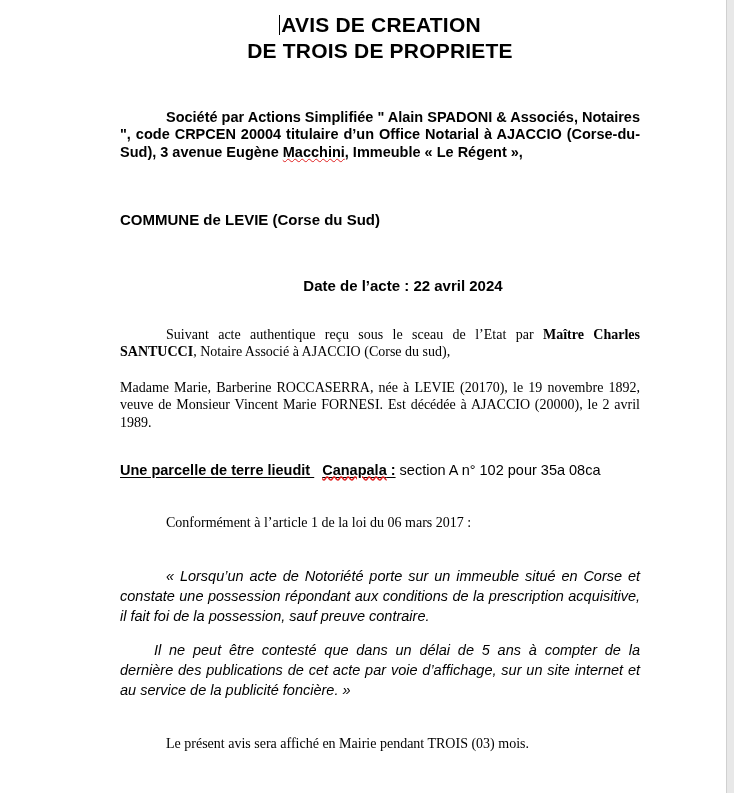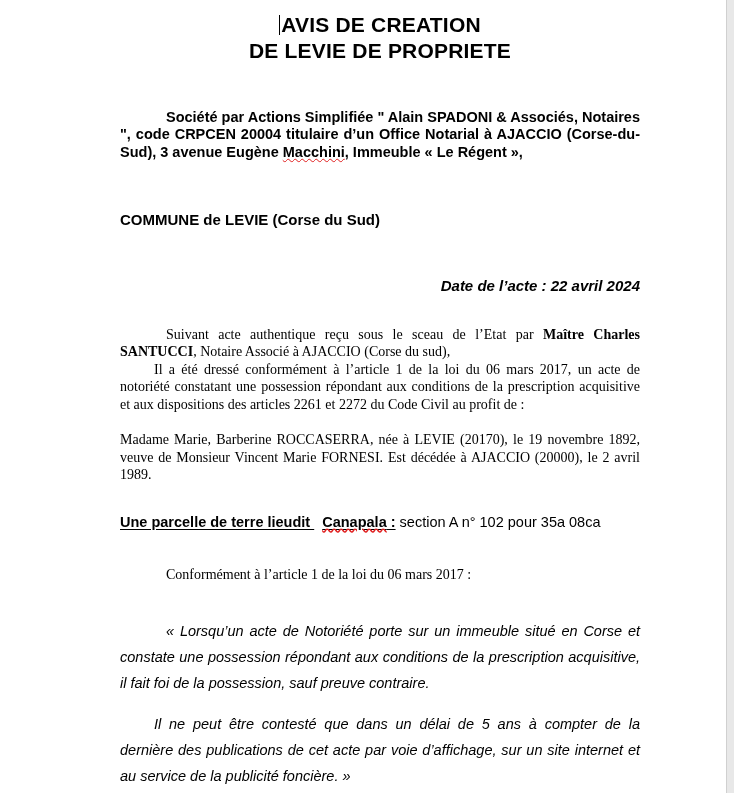--- a/index.html
+++ b/index.html
@@ -98,40 +98,39 @@
   }
   .heading-commune {
     font-weight: bold;
     font-size: 15px;
     line-height: 18px;
   }
   .heading-date {
     font-weight: bold;
     font-size: 15px;
     line-height: 18px;
-    text-align: right;
+    text-align: center;
     padding-left: 46px;
-    font-style: italic;
   }
 
   .parcel-line {
     font-size: 14.5px;
     line-height: 17.5px;
     text-align: left;
   }
   .parcel-label {
     font-weight: bold;
     text-decoration: underline;
     text-underline-offset: 2px;
   }
 
   .quote-block {
     font-style: italic;
     font-size: 14.5px;
-    line-height: 26px;
+    line-height: 20px;
     text-align: justify;
   }
 
   
   .spell-error {
     text-decoration: underline;
     text-decoration-style: wavy;
     text-decoration-color: #e02020;
     text-decoration-thickness: 1px;
     text-underline-offset: 1px;
@@ -145,40 +144,39 @@
 </style>
 </head>
 <body>
 
 <div id="page-root">
 
   <div class="doc">
 
     <div class="title-block">
       <div class="title-line"><span class="caret"></span><span>AVIS DE CREATION</span></div>
-      <div class="title-line"><span>DE LEVIE DE PROPRIETE</span></div>
+      <div class="title-line"><span>DE TROIS DE PROPRIETE</span></div>
     </div>
 
     <div class="sp-24"></div>
 
     <p class="heading-company indent"><span>Société par Actions Simplifiée " Alain SPADONI &amp; Associés, Notaires ", code CRPCEN 20004 titulaire d’un Office Notarial à AJACCIO (Corse-du-Sud), 3 avenue Eugène </span><span class="spell-error">Macchini</span><span>, Immeuble « Le Régent »,</span></p>
 
     <div class="sp-20"></div>
 
     <p class="heading-commune">COMMUNE de LEVIE (Corse du Sud)</p>
 
     <div class="sp-18"></div>
 
     <p class="heading-date">Date de l’acte : 22 avril 2024</p>
 
     <div class="sp-16"></div>
 
     <p class="para indent"><span>Suivant acte authentique reçu sous le sceau de l’Etat par </span><span class="bold">Maître Charles SANTUCCI</span><span>, Notaire Associé à AJACCIO (Corse du sud),</span></p>
 
-    <p class="para indent-sm">Il a été dressé conformément à l’article 1 de la loi du 06 mars 2017, un acte de notoriété constatant une possession répondant aux conditions de la prescription acquisitive et aux dispositions des articles 2261 et 2272 du Code Civil au profit de :</p>
 
     <div class="sp-18"></div>
 
     <p class="para left">Madame Marie, Barberine ROCCASERRA, née à LEVIE (20170), le 19 novembre 1892, veuve de Monsieur Vincent Marie FORNESI. Est décédée à AJACCIO (20000), le 2 avril 1989.</p>
 
     <div class="sp-16"></div>
 
     <p class="parcel-line"><span class="parcel-label"><span>Une parcelle de terre lieudit </span><span class="spell-error">Canapala</span><span> :</span></span><span> section A n° 102 pour 35a 08ca</span></p>
 
     <div class="sp-20"></div>

